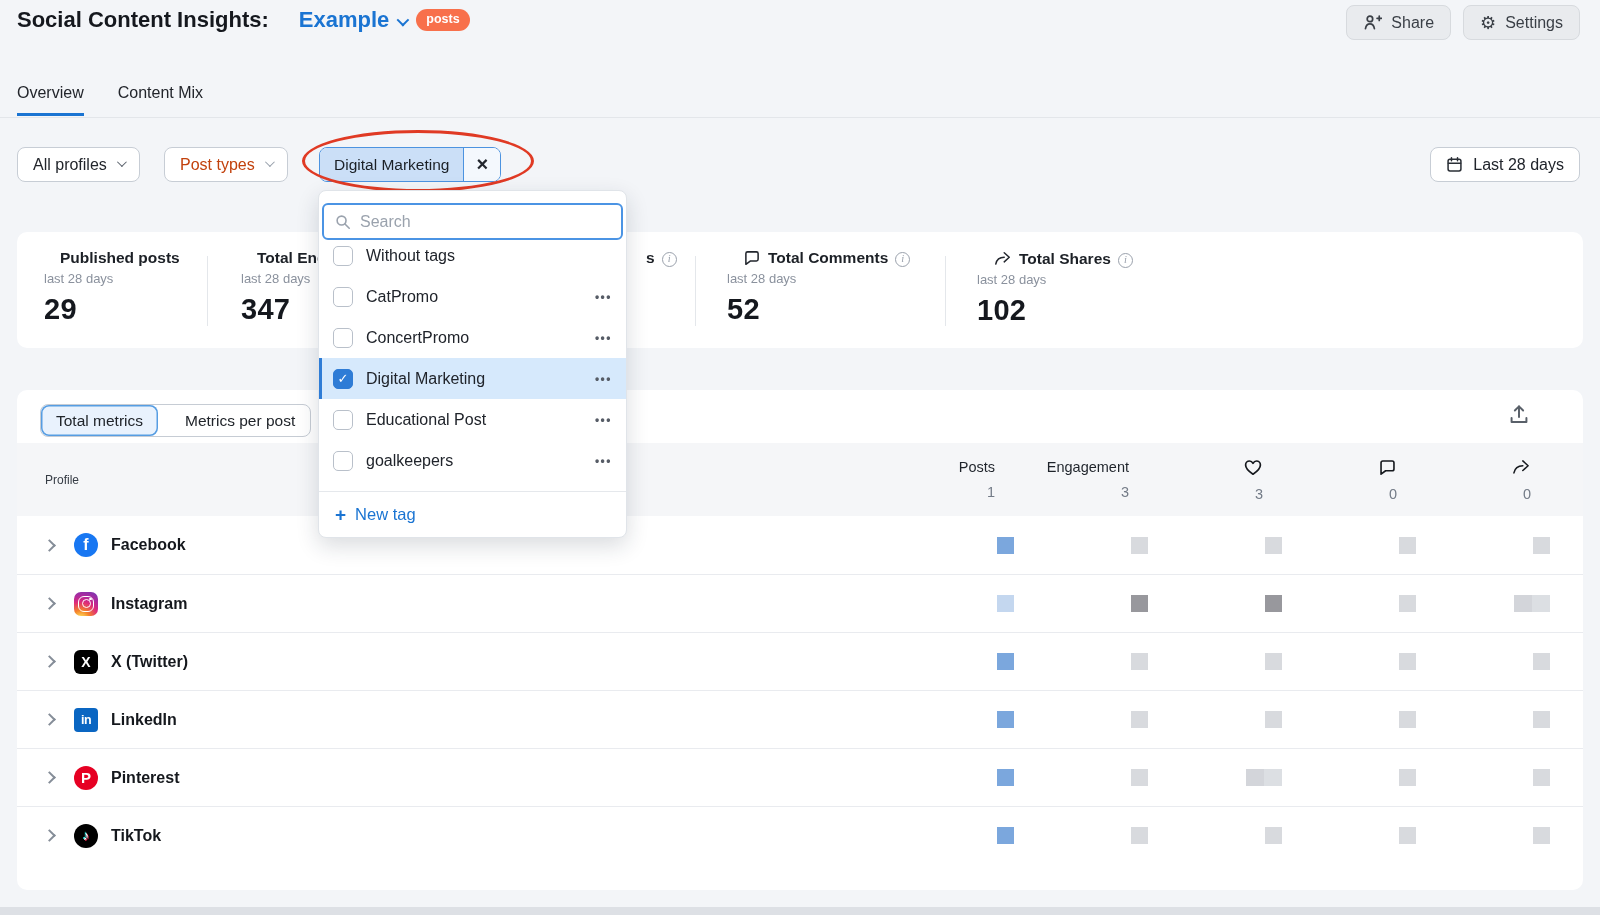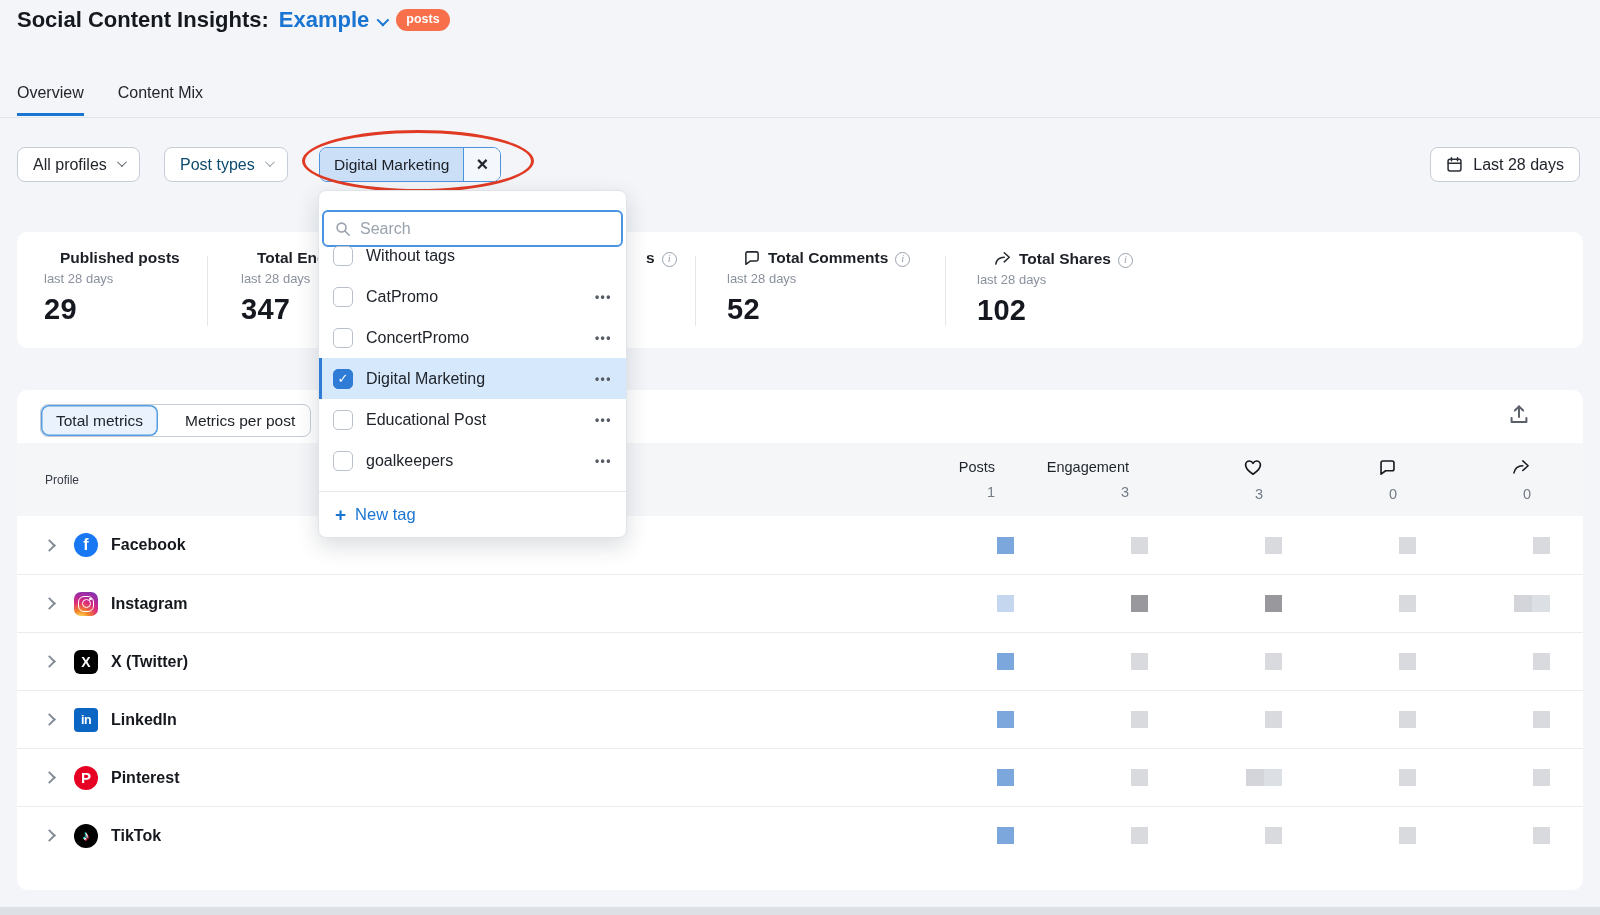--- a/index.html
+++ b/index.html
@@ -3,42 +3,42 @@
 <meta charset="utf-8">
 <style>
   * { margin:0; padding:0; box-sizing:border-box; }
   html,body { width:1600px; height:915px; }
   body { font-family:"Liberation Sans","DejaVu Sans",sans-serif; background:#f3f5f8; color:#1b1f26; }
   #app { position:relative; width:1600px; height:915px; overflow:hidden; background:#f3f5f8; }
 
   
   .page-header { position:absolute; left:17px; top:7px; display:flex; align-items:center; gap:10px; }
   .page-title { font-size:22px; font-weight:700; color:#15181e; }
-  .project-select { display:flex; align-items:center; gap:8px; cursor:pointer; }
+  .project-select { display:flex; align-items:center; gap:8px; cursor:pointer;margin-left:20px; }
   .project-name { font-size:22px; font-weight:700; color:#1a74d2; }
   .chev { display:inline-block; width:8px; height:8px; border-right:2px solid currentColor; border-bottom:2px solid currentColor; }
   .chev-down { transform:rotate(45deg) translateY(-2px); }
   .chev-right { transform:rotate(-45deg); }
   .project-chev { color:#1a74d2; width:9px; height:9px; border-width:2.4px; margin-top:2px; }
   .beta-badge { background:#f8704b; color:#fff; font-size:12.5px; font-weight:700; padding:4px 10px 5px; border-radius:12px; line-height:1; }
 
   .top-actions { position:absolute; top:5px; right:20px; display:flex; gap:12px; }
   .gray-btn { display:flex; align-items:center; gap:9px; height:35px; padding:0 16px; background:#e9ebee; border:1px solid #d7dade; border-radius:8px; font-size:16px; color:#3a3f46; cursor:pointer; }
   .gear-glyph { font-size:18px; line-height:1; color:#3a3f46; }
 
   
   .tabs { position:absolute; left:17px; top:84px; display:flex; gap:34px; }
   .tab { font-size:16px; color:#22252b; padding-bottom:11px; cursor:pointer; border-bottom:3px solid transparent; }
   .tab.active { border-bottom-color:#1a74d2; }
   .tabs-divider { position:absolute; left:0; right:0; top:117px; height:1px; background:#e3e6ea; }
 
   
   .white-btn { position:absolute; top:147px; display:flex; align-items:center; gap:10px; height:35px; padding:0 15px; background:#fff; border:1px solid #c7cdd5; border-radius:8px; font-size:16px; cursor:pointer; }
   .btn-profiles { left:17px; color:#22252b; }
-  .btn-posttypes { left:164px; color:#0c4a6e; }
+  .btn-posttypes { left:164px; color:#c2410c; }
   .btn-date { right:20px; color:#20242b; }
   .small-chev { width:7px; height:7px; border-width:1.8px; color:#5c636d; margin-top:-3px; }
   .btn-posttypes .small-chev { color:#98a0ab; }
 
   .tag-chip { position:absolute; left:319px; top:147px; height:35px; display:flex; align-items:stretch; border:1.5px solid #4c93e0; border-radius:8px; overflow:hidden; background:#fff; z-index:2; }
   .tag-chip-label { display:flex; align-items:center; padding:0 14px; background:#cbdff7; font-size:15.5px; color:#1b2026; }
   .tag-chip-close { display:flex; align-items:center; justify-content:center; width:37px; border-left:1.5px solid #4c93e0; background:#f4f8fd; font-size:20px; font-weight:700; color:#22262d; cursor:pointer; }
 
   .annotation-oval { position:absolute; left:302px; top:130px; width:232px; height:62px; border:3px solid #e03a24; border-radius:50%; z-index:6; pointer-events:none; }
 
@@ -47,21 +47,21 @@
   .v-div { position:absolute; top:24px; height:70px; width:1px; background:#e4e7eb; }
   .mc { position:absolute; top:17px; }
   .mc-title-row { display:flex; align-items:flex-end; gap:7px;margin-left:16px; }
   .mc-title { font-size:15.5px; font-weight:600; color:#1c2026; white-space:nowrap; }
   .mc-sub { font-size:13px; color:#8a919d; margin-top:4px; }
   .mc-value { font-size:29px; font-weight:800; color:#15181e; margin-top:7px; letter-spacing:.3px; }
   .info-i { width:15px; height:15px; border:1.3px solid #9aa1ac; border-radius:50%; color:#9aa1ac; font-size:10.5px; font-family:"Liberation Serif",serif; font-style:italic; display:grid; place-items:center; line-height:1; cursor:pointer; }
 
   
   .tag-dropdown { position:absolute; left:318px; top:190px; width:309px; height:348px; background:#fff; border:1px solid #e0e4e9; border-radius:8px; box-shadow:0 8px 22px rgba(25,35,55,.16); z-index:10; }
-  .dd-search { position:absolute; left:3px; right:3px; top:19px; height:37px; border:2px solid #4b94e4; border-radius:6px; display:flex; align-items:center; gap:9px; padding:0 11px; background:#fff; }
+  .dd-search { position:absolute; left:3px; right:3px; top:12px; height:37px; border:2px solid #4b94e4; border-radius:6px; display:flex; align-items:center; gap:9px; padding:0 11px; background:#fff; }
   .dd-search input { border:none; outline:none; font-size:16px; flex:1; color:#22262d; font-family:inherit; background:transparent; }
   .dd-search input::placeholder { color:#9aa2ad; }
   .dd-list { position:absolute; left:0; right:0; top:44px; }
   .dd-item { height:41px; display:flex; align-items:center; gap:13px; padding:0 14px; cursor:pointer; position:relative; }
   .dd-item-label { font-size:16px; color:#20242b; flex:1; }
   .dd-item--selected { background:#d6e9fc; box-shadow:inset 3px 0 0 #2e7cd6; }
   .cbx { width:20px; height:20px; border:1.5px solid #b9c0ca; border-radius:5px; background:#fff; display:grid; place-items:center; flex:none; cursor:pointer; }
   .cbx .cbx-check { display:none; font-size:13px; font-weight:700; color:#fff; line-height:1; }
   .cbx[data-checked="true"] { background:#2e7cd6; border-color:#2e7cd6; }
   .cbx[data-checked="true"] .cbx-check { display:block; }
@@ -120,20 +120,34 @@
 
   <div class="page-header">
     <span class="page-title">Social Content Insights:</span>
     <span class="project-select">
       <span class="project-name">Example</span>
       <span class="chev chev-down project-chev"></span>
     </span>
     <span class="beta-badge">posts</span>
   </div>
 
+  <div class="top-actions">
+    <div class="gray-btn">
+      <svg width="19" height="19" viewBox="0 0 20 20" fill="none" stroke="#3a3f46" stroke-width="1.8" stroke-linecap="round" stroke-linejoin="round">
+        <circle cx="7.3" cy="6.2" r="2.9"></circle>
+        <path d="M2.6 16.5c.6-3.3 2.5-5 4.7-5s4.1 1.7 4.7 5"></path>
+        <path d="M14.8 5.6h4.6M17.1 3.3v4.6"></path>
+      </svg>
+      <span>Share</span>
+    </div>
+    <div class="gray-btn">
+      <span class="gear-glyph">⚙</span>
+      <span>Settings</span>
+    </div>
+  </div>
 
   <div class="tabs">
     <div class="tab active">Overview</div>
     <div class="tab">Content Mix</div>
   </div>
   <div class="tabs-divider"></div>
 
   <div class="white-btn btn-profiles">
     <span>All profiles</span>
     <span class="chev chev-down small-chev"></span>

